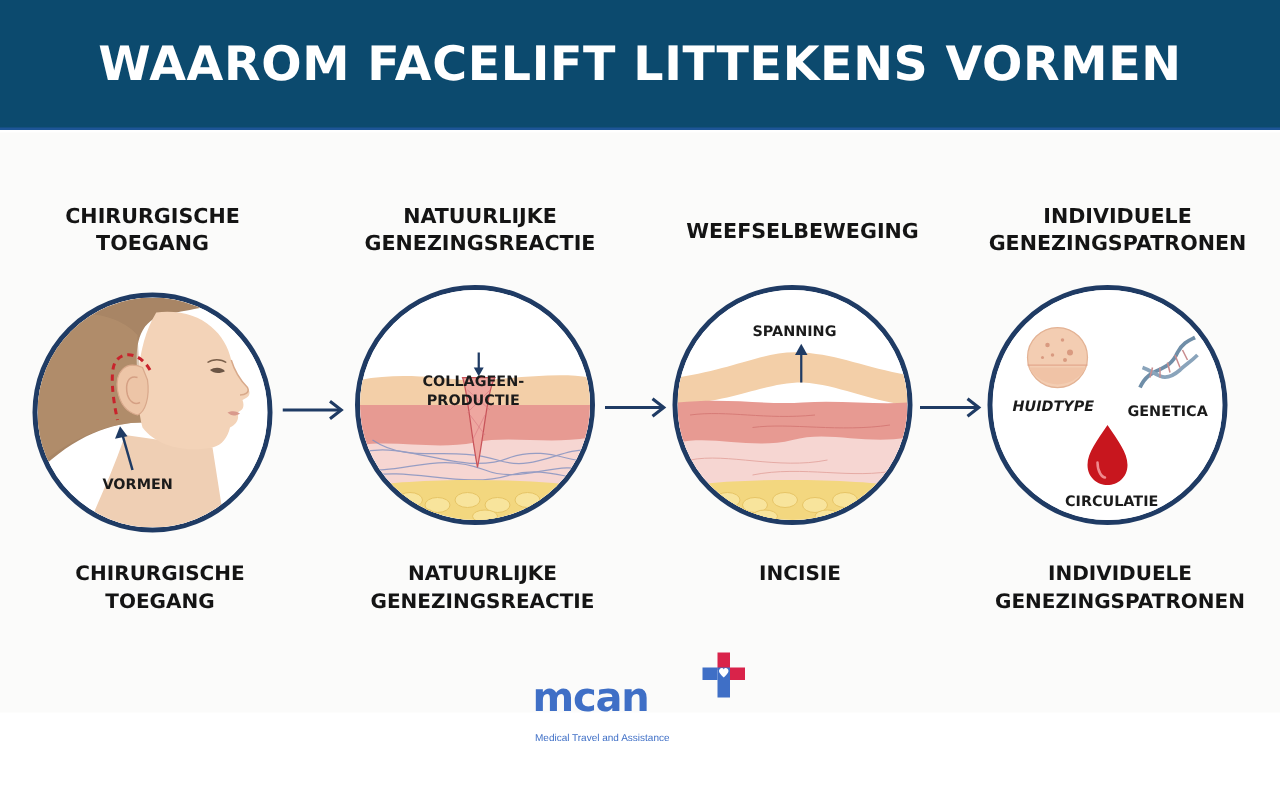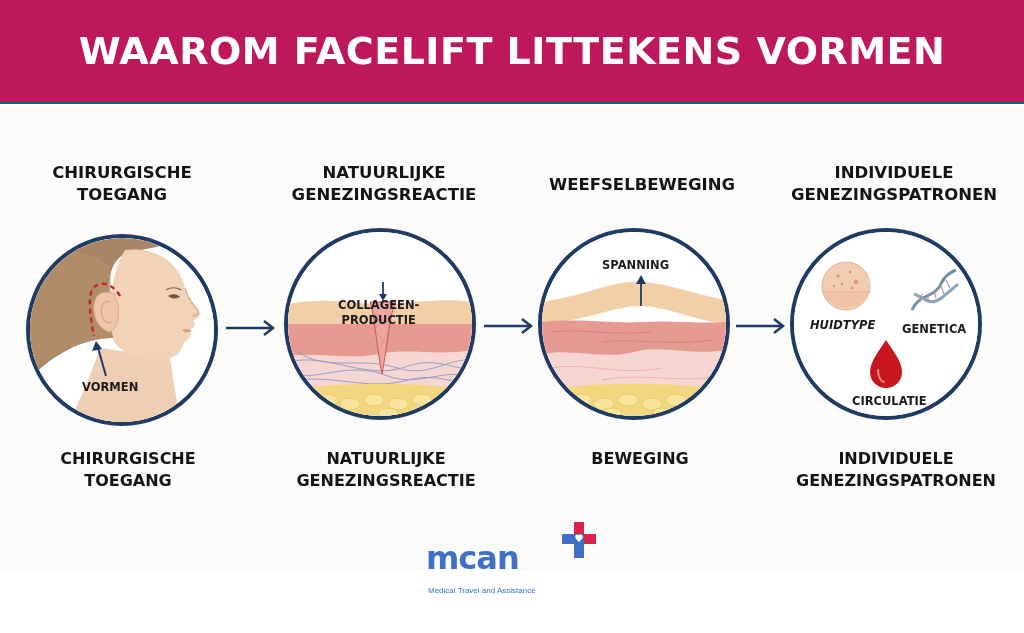--- a/index.html
+++ b/index.html
@@ -1,21 +1,21 @@
 <!DOCTYPE html>
 <html><head>
   <meta charset="utf-8">
   <style>
     * { box-sizing: border-box; margin: 0; padding: 0; }
     html, body { width: 1024px; height: 633px; background: #ffffff; overflow: hidden; }
     body { font-family: "DejaVu Sans", "Liberation Sans", sans-serif; color: #151515; position: relative; }
 
     .banner {
       position: absolute; left: 0; top: 0; width: 1024px; height: 104px;
-      background: #be185d;
+      background: #0c4a6e;
       border-bottom: 2px solid #1d5597;
       display: flex; align-items: center; justify-content: center;
     }
     .banner-title {
       color: #ffffff; font-weight: bold; font-size: 38px; letter-spacing: 0.5px;
       font-family: "DejaVu Sans", sans-serif;
     }
 
     .panel {
       position: absolute; left: 0; top: 106px; width: 1024px; height: 464px;
@@ -253,21 +253,21 @@
 
 <div class="step-caption" style="left:8px; top:448px;">
   <div>CHIRURGISCHE</div>
   <div>TOEGANG</div>
 </div>
 <div class="step-caption" style="left:266px; top:448px;">
   <div>NATUURLIJKE</div>
   <div>GENEZINGSREACTIE</div>
 </div>
 <div class="step-caption" style="left:520px; top:448px;">
-  <div>BEWEGING</div>
+  <div>INCISIE</div>
 </div>
 <div class="step-caption" style="left:776px; top:448px;">
   <div>INDIVIDUELE</div>
   <div>GENEZINGSPATRONEN</div>
 </div>
 
 <div class="logo">
   <div class="logo-word">mcan</div>
   <svg class="logo-cross" viewBox="0 0 40 40">
     <rect x="14" y="2" width="10" height="14" fill="#d9234a"></rect>

